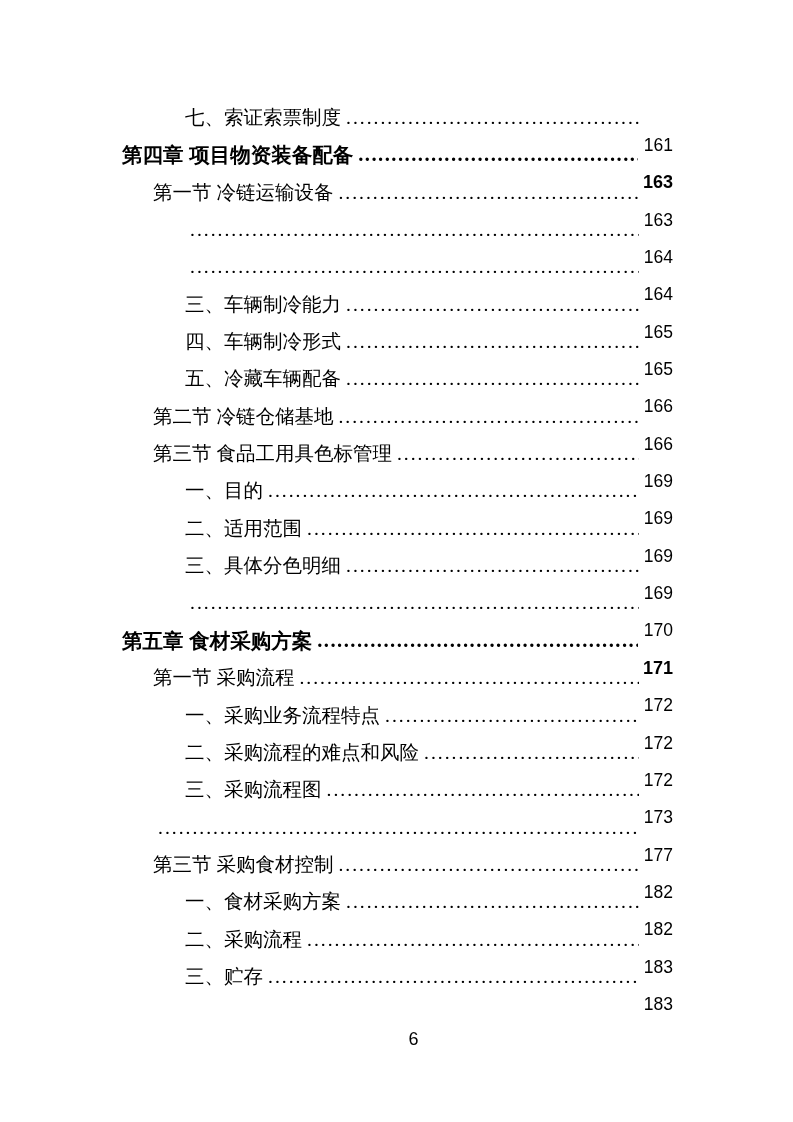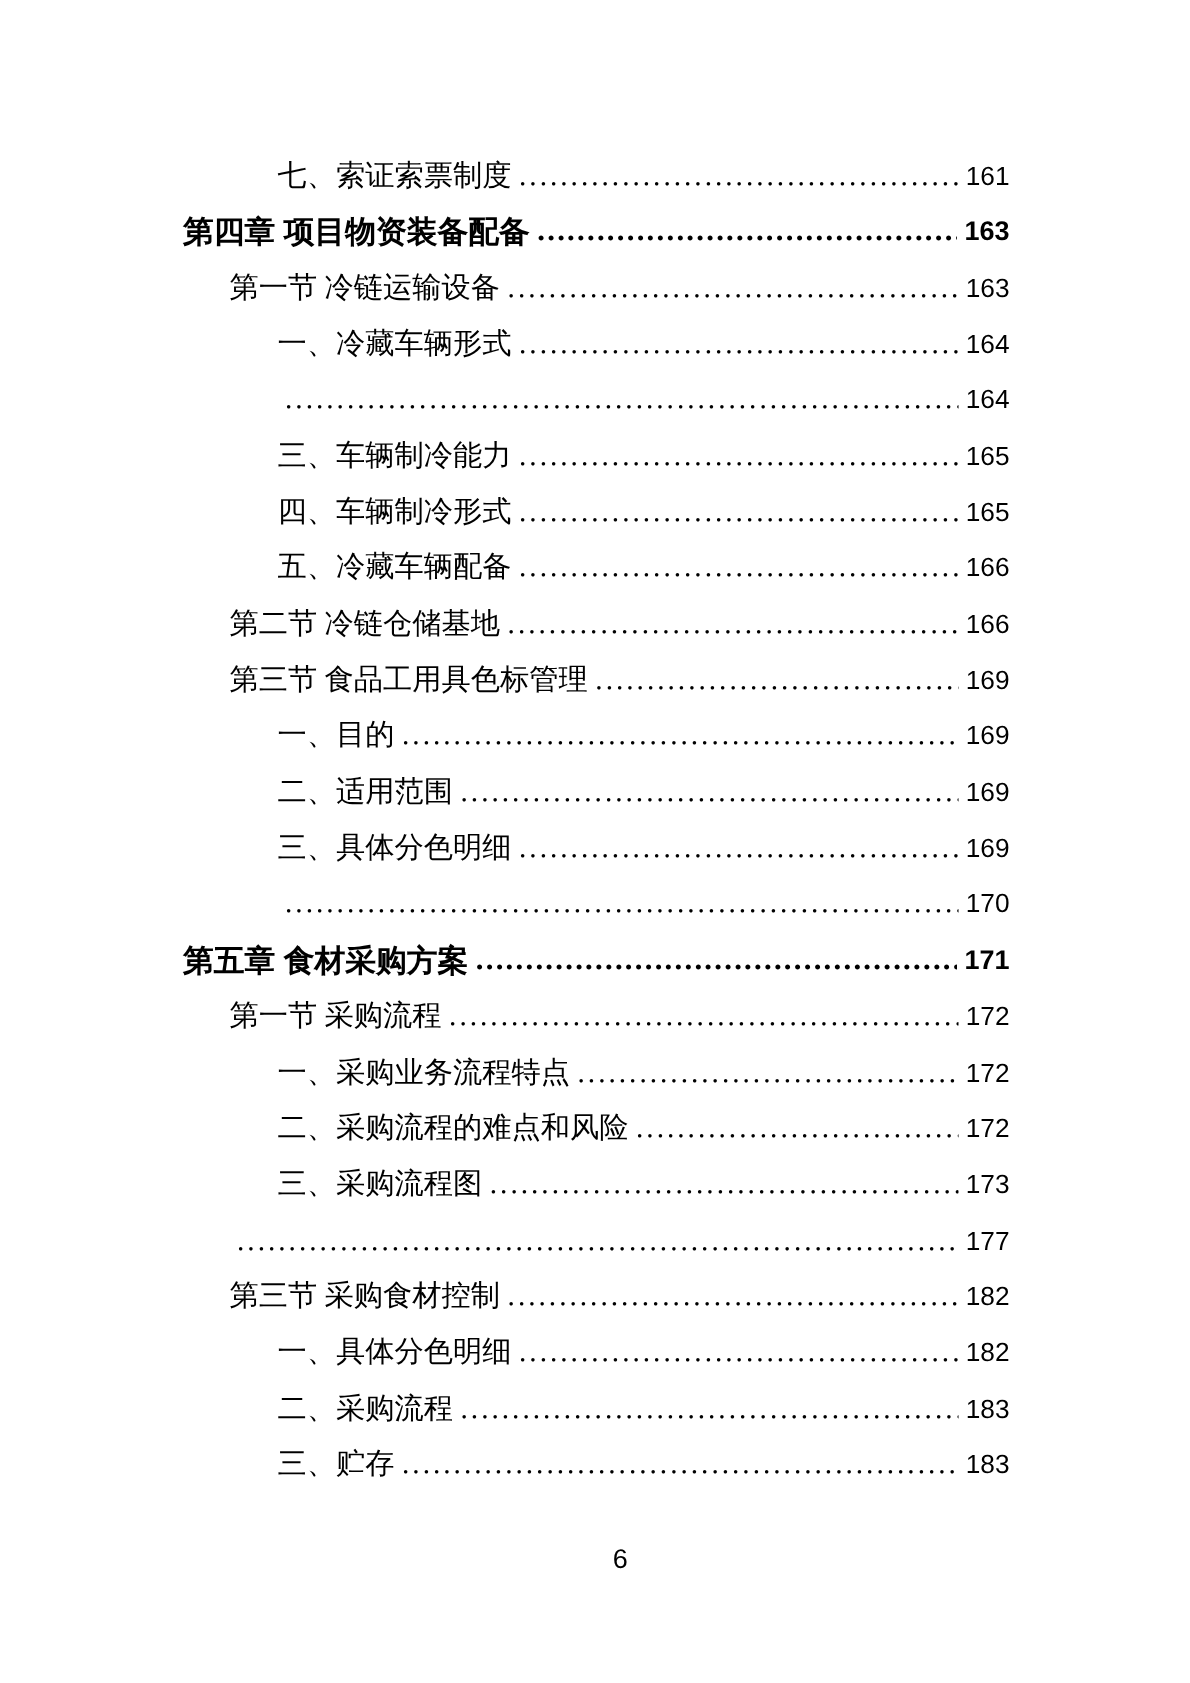--- a/index.html
+++ b/index.html
@@ -13,21 +13,21 @@
     font-family: "Liberation Serif", serif;
   }
   .toc {
     position: absolute;
     left: 122px;
     top: 99px;
     width: 551px;
   }
   .toc-row {
     display: flex;
-    align-items: flex-end;
+    align-items: flex-start;
     height: 37.35px;
     line-height: 37.35px;
     font-size: 19.5px;
     white-space: nowrap;
     cursor: pointer;
   }
   .toc-row.level-1 { padding-left: 31px; }
   .toc-row.level-2 { padding-left: 63px; }
   .toc-row.chapter {
     font-weight: bold;
@@ -77,21 +77,20 @@
       <span class="toc-label">第四章 项目物资装备配备</span>
       <span class="dot-leader">........................................................................................................................................................................................................</span>
       <span class="toc-page-num">163</span>
     </div>
     <div class="toc-row level-1">
       <span class="toc-label">第一节 冷链运输设备</span>
       <span class="dot-leader">........................................................................................................................................................................................................</span>
       <span class="toc-page-num">163</span>
     </div>
     <div class="toc-row level-2">
-      <span class="toc-label">一、冷藏车辆形式</span>
       <span class="dot-leader">........................................................................................................................................................................................................</span>
       <span class="toc-page-num">164</span>
     </div>
     <div class="toc-row level-2">
       <span class="dot-leader">........................................................................................................................................................................................................</span>
       <span class="toc-page-num">164</span>
     </div>
     <div class="toc-row level-2">
       <span class="toc-label">三、车辆制冷能力</span>
       <span class="dot-leader">........................................................................................................................................................................................................</span>
@@ -164,21 +163,21 @@
     <div class="toc-row level-1">
       <span class="dot-leader">........................................................................................................................................................................................................</span>
       <span class="toc-page-num">177</span>
     </div>
     <div class="toc-row level-1">
       <span class="toc-label">第三节 采购食材控制</span>
       <span class="dot-leader">........................................................................................................................................................................................................</span>
       <span class="toc-page-num">182</span>
     </div>
     <div class="toc-row level-2">
-      <span class="toc-label">一、具体分色明细</span>
+      <span class="toc-label">一、食材采购方案</span>
       <span class="dot-leader">........................................................................................................................................................................................................</span>
       <span class="toc-page-num">182</span>
     </div>
     <div class="toc-row level-2">
       <span class="toc-label">二、采购流程</span>
       <span class="dot-leader">........................................................................................................................................................................................................</span>
       <span class="toc-page-num">183</span>
     </div>
     <div class="toc-row level-2">
       <span class="toc-label">三、贮存</span>

